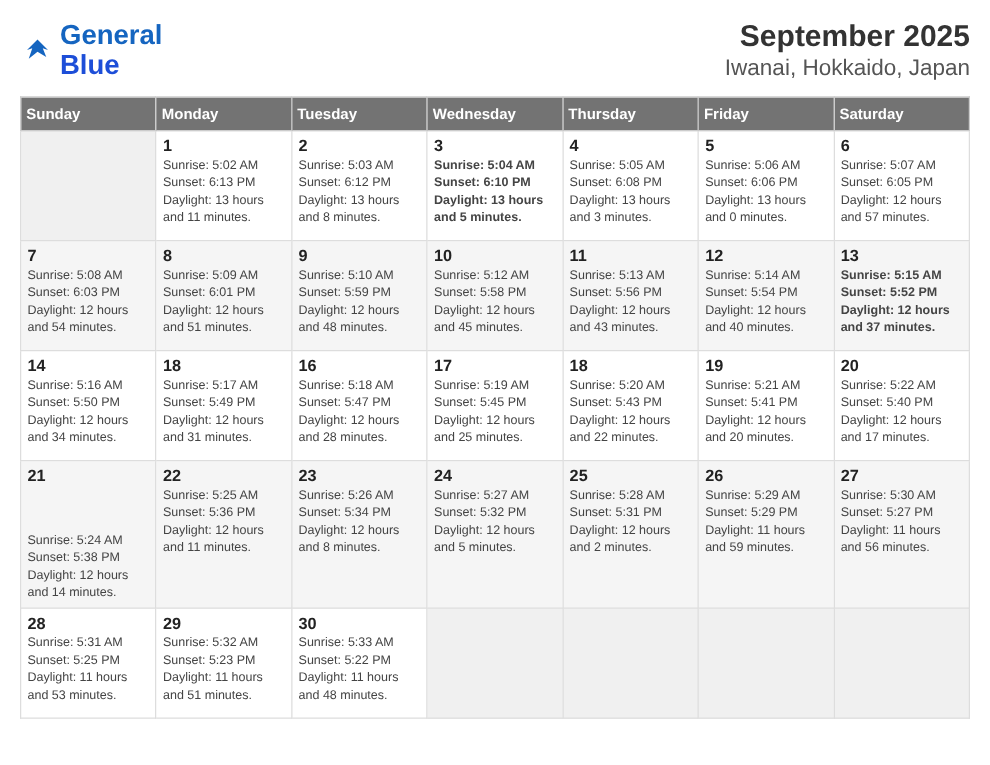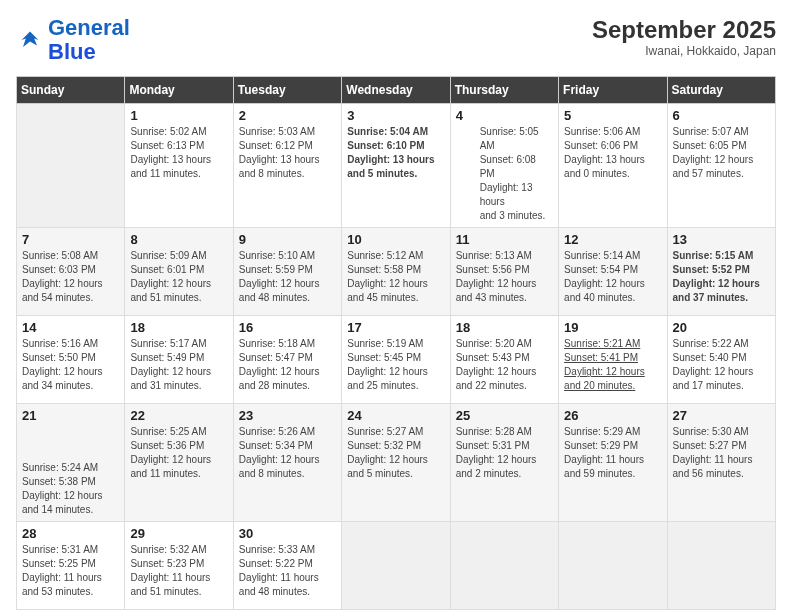--- a/index.html
+++ b/index.html
@@ -36,30 +36,30 @@
     }
     .title-block {
       text-align: right;
     }
     .month-title {
       font-size: 24px;
       font-weight: bold;
       color: #333;
     }
     .location {
-      font-size: 12px;
+      font-size: 18px;
       color: #555;
     }
     table {
       width: 100%;
       border-collapse: collapse;
       table-layout: fixed;
     }
     th {
-      background-color: #404040;
+      background-color: #737373;
       color: #fff;
       font-size: 12px;
       font-weight: bold;
       padding: 6px 4px;
       text-align: left;
       border: 1px solid #ccc;
     }
     td {
       vertical-align: top;
       padding: 4px 5px;
@@ -144,21 +144,21 @@
         </td>
         <td>
           <span class="day-num">3</span>
           <div class="day-info" style="white-space: pre-line; font-weight: bold;">Sunrise: 5:04 AM
 Sunset: 6:10 PM
 Daylight: 13 hours
 and 5 minutes.</div>
         </td>
         <td>
           <span class="day-num">4</span>
-          <div class="day-info" style="white-space: pre-line; margin-left: 24px;">Sunrise: 5:05 AM
+          <div class="day-info" style="white-space: pre-line;">Sunrise: 5:05 AM
 Sunset: 6:08 PM
 Daylight: 13 hours
 and 3 minutes.</div>
         </td>
         <td>
           <span class="day-num">5</span>
           <div class="day-info" style="white-space: pre-line;">Sunrise: 5:06 AM
 Sunset: 6:06 PM
 Daylight: 13 hours
 and 0 minutes.</div>
@@ -253,21 +253,21 @@
         </td>
         <td>
           <span class="day-num">18</span>
           <div class="day-info" style="white-space: pre-line;">Sunrise: 5:20 AM
 Sunset: 5:43 PM
 Daylight: 12 hours
 and 22 minutes.</div>
         </td>
         <td>
           <span class="day-num">19</span>
-          <div class="day-info" style="white-space: pre-line; text-decoration: underline;">Sunrise: 5:21 AM
+          <div class="day-info" style="white-space: pre-line;">Sunrise: 5:21 AM
 Sunset: 5:41 PM
 Daylight: 12 hours
 and 20 minutes.</div>
         </td>
         <td>
           <span class="day-num">20</span>
           <div class="day-info" style="white-space: pre-line;">Sunrise: 5:22 AM
 Sunset: 5:40 PM
 Daylight: 12 hours
 and 17 minutes.</div>

